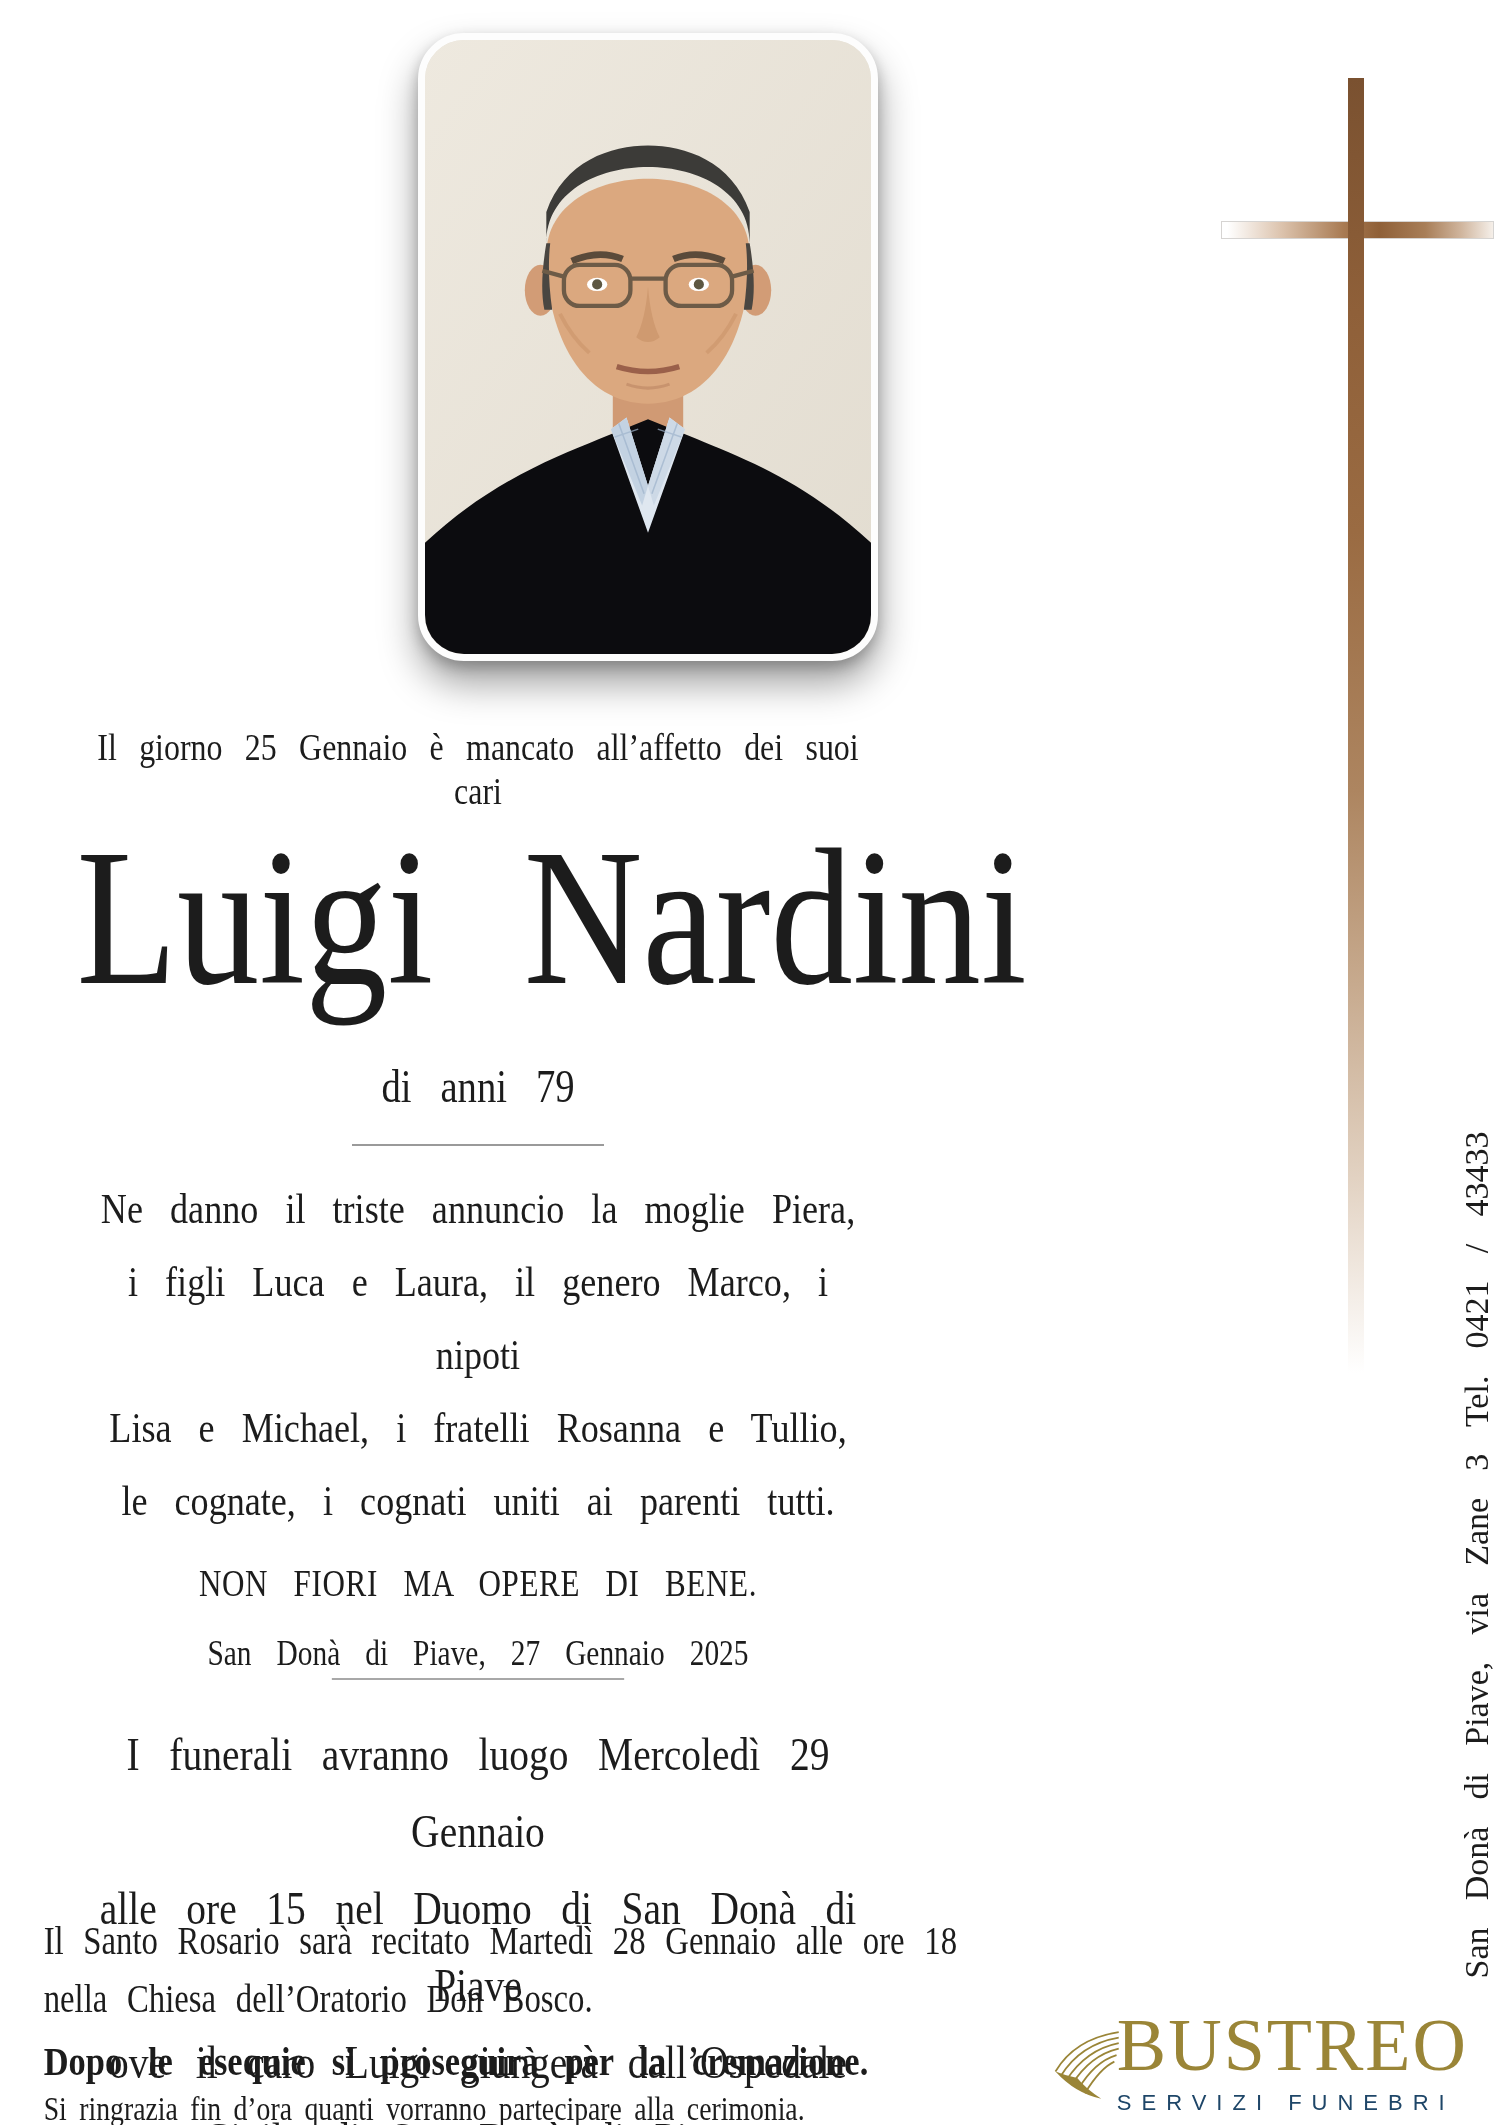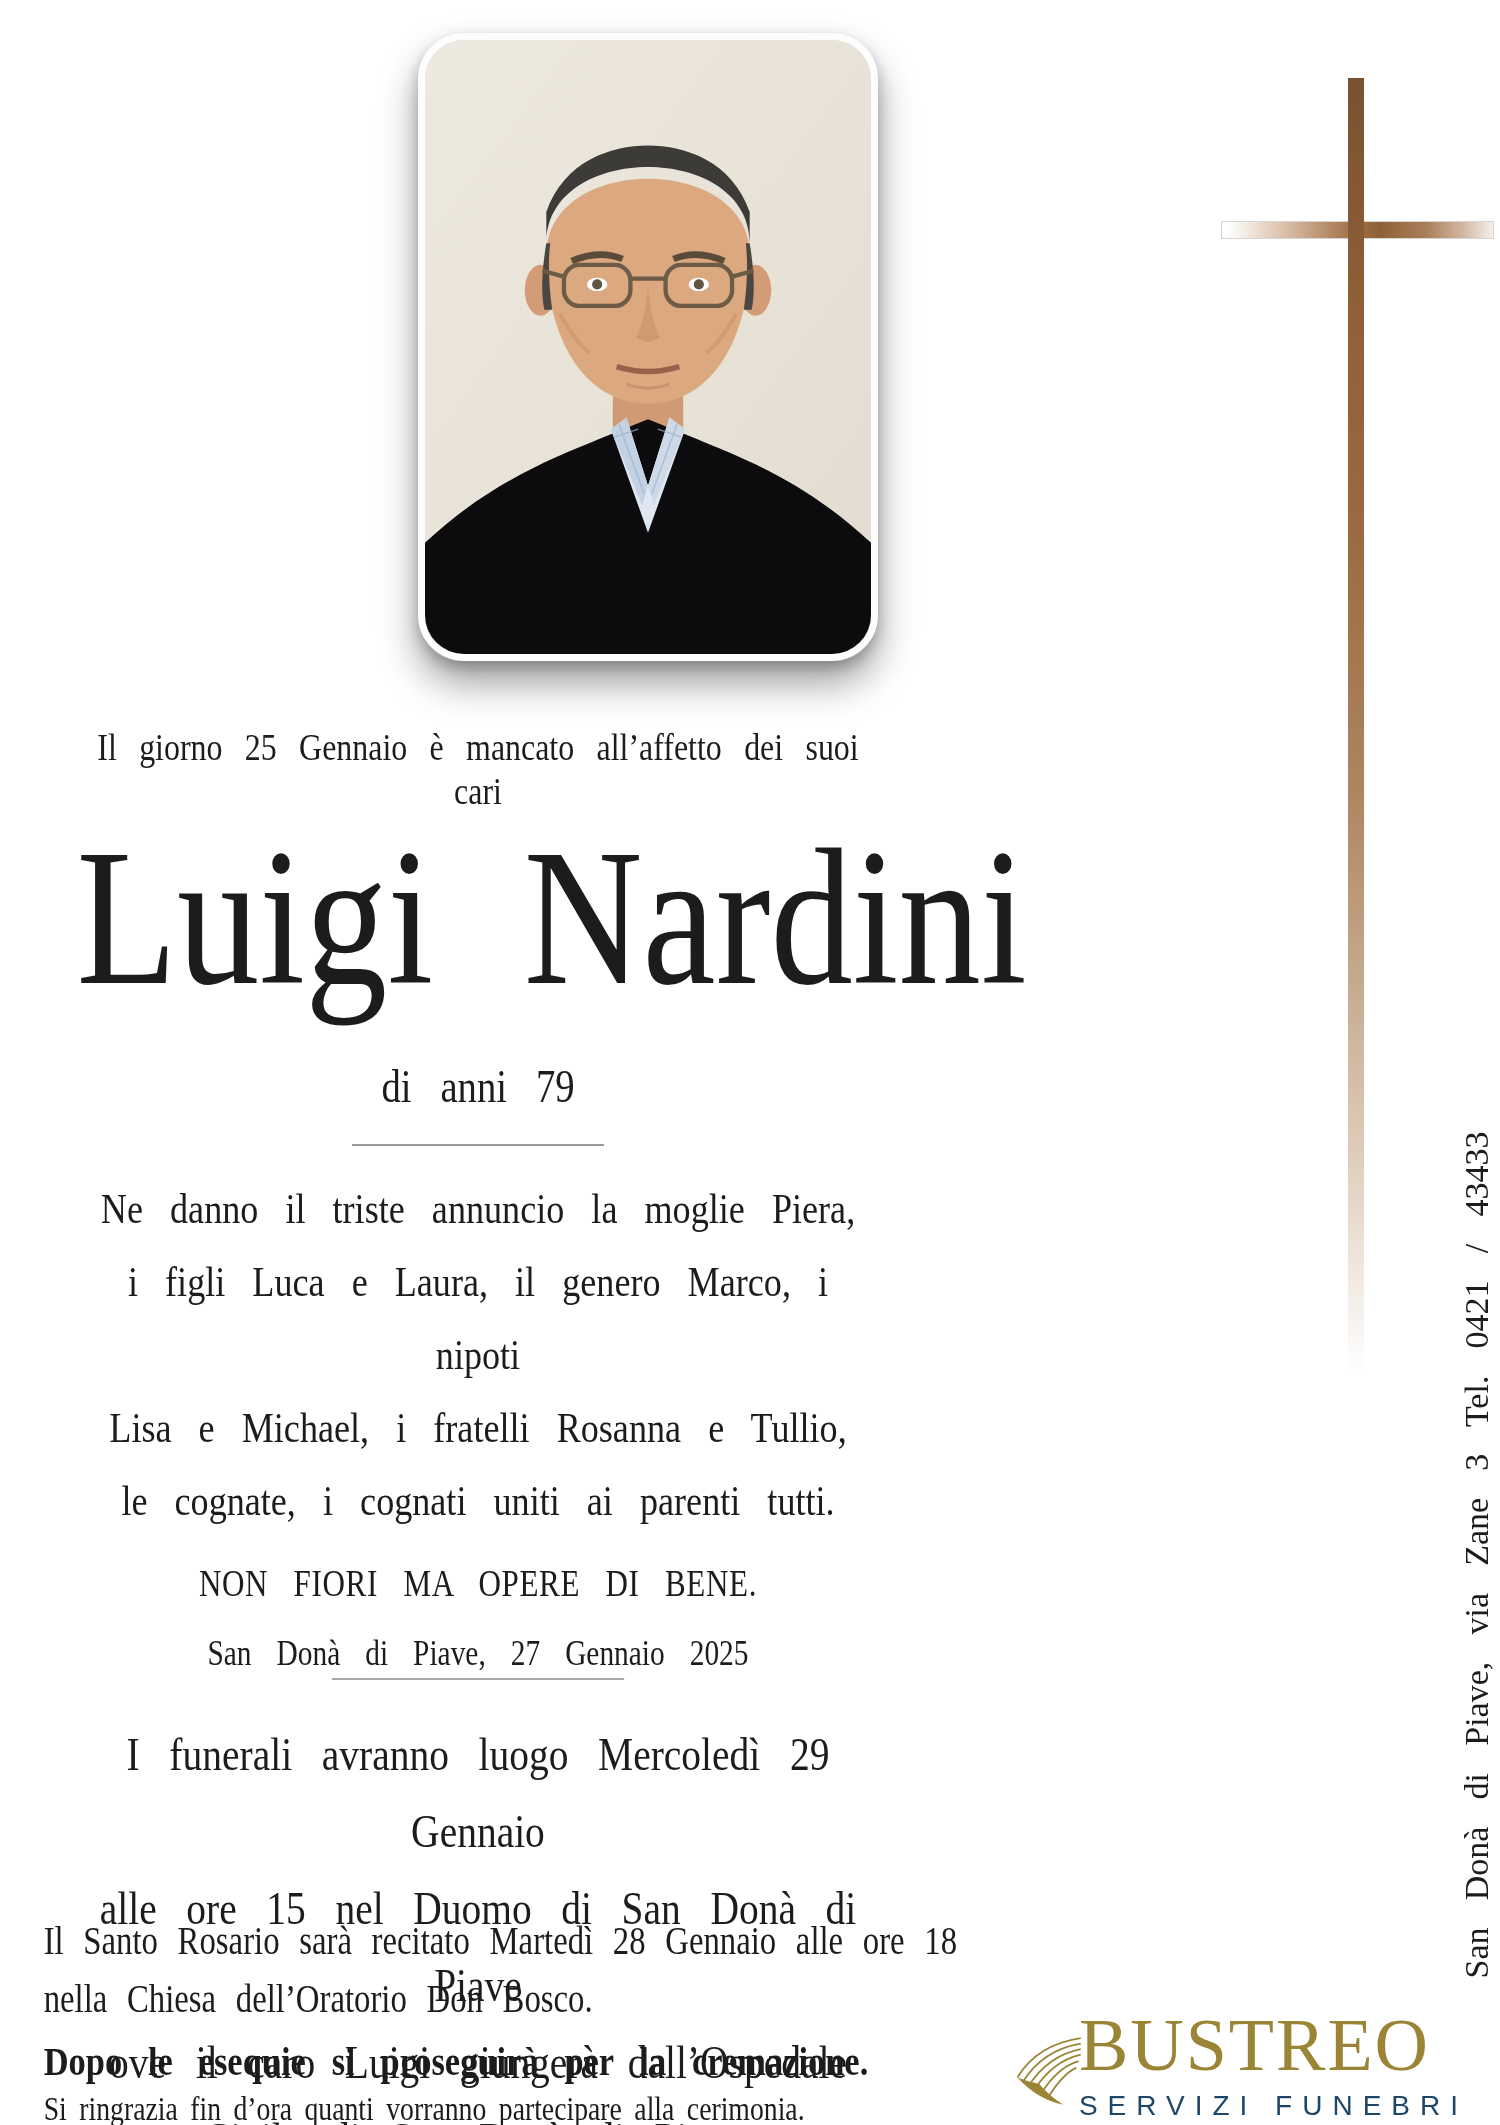--- a/index.html
+++ b/index.html
@@ -46,21 +46,21 @@
   
   .side-note{position:absolute;left:1477px;top:1555px;transform:translate(-50%,-50%) rotate(-90deg);
              white-space:nowrap;font-size:34px;word-spacing:.55em;color:#1c1c1c;}
 
   
   .logo{position:absolute;right:32px;top:2008px;display:flex;align-items:flex-end;z-index:4;}
   .logo .wing{width:70px;height:72px;margin-right:-4px;margin-bottom:14px;}
   .logo-text{display:flex;flex-direction:column;align-items:flex-start;}
   .logo-name{font-family:"Liberation Serif", serif;font-size:74px;line-height:1.0;
              letter-spacing:2px;color:#9a8537;}
-  .logo-tagline{font-family:"Liberation Sans", sans-serif;font-size:28px;letter-spacing:10px;
+  .logo-tagline{font-family:"Liberation Sans", sans-serif;font-size:22px;letter-spacing:10px;
                 color:#1e4668;margin-top:8px;}
 </style>
 </head>
 <body>
 
 <div class="page">
 
   <div class="photo" title="Ritratto di uomo anziano con occhiali, maglione scuro su camicia a quadri">
     <svg viewBox="0 0 230 314" preserveAspectRatio="xMidYMid slice">
       <defs>

